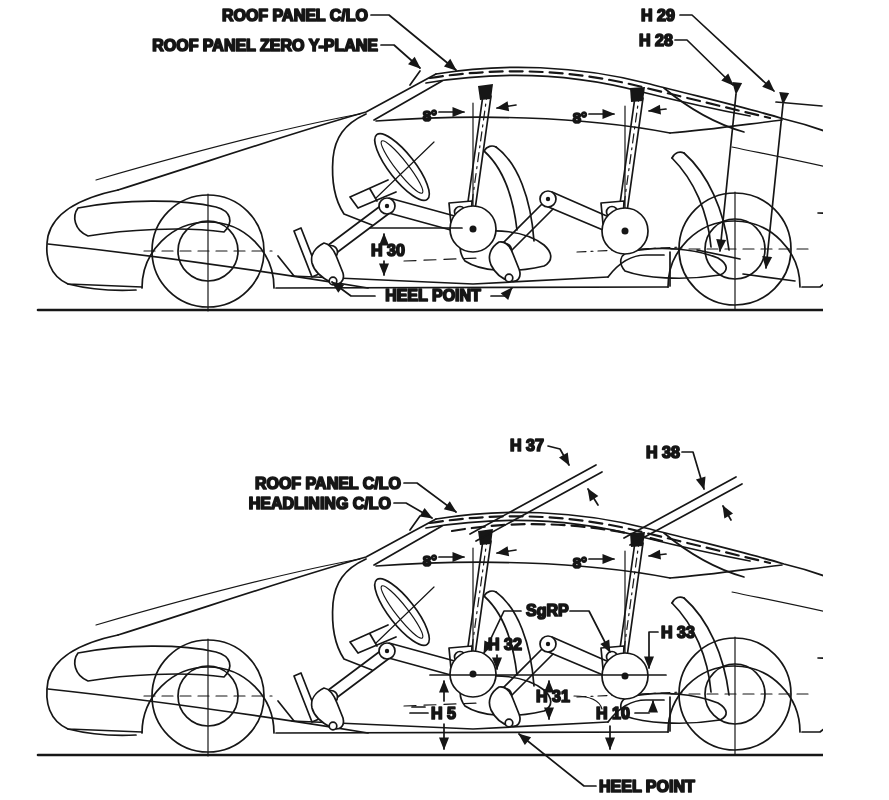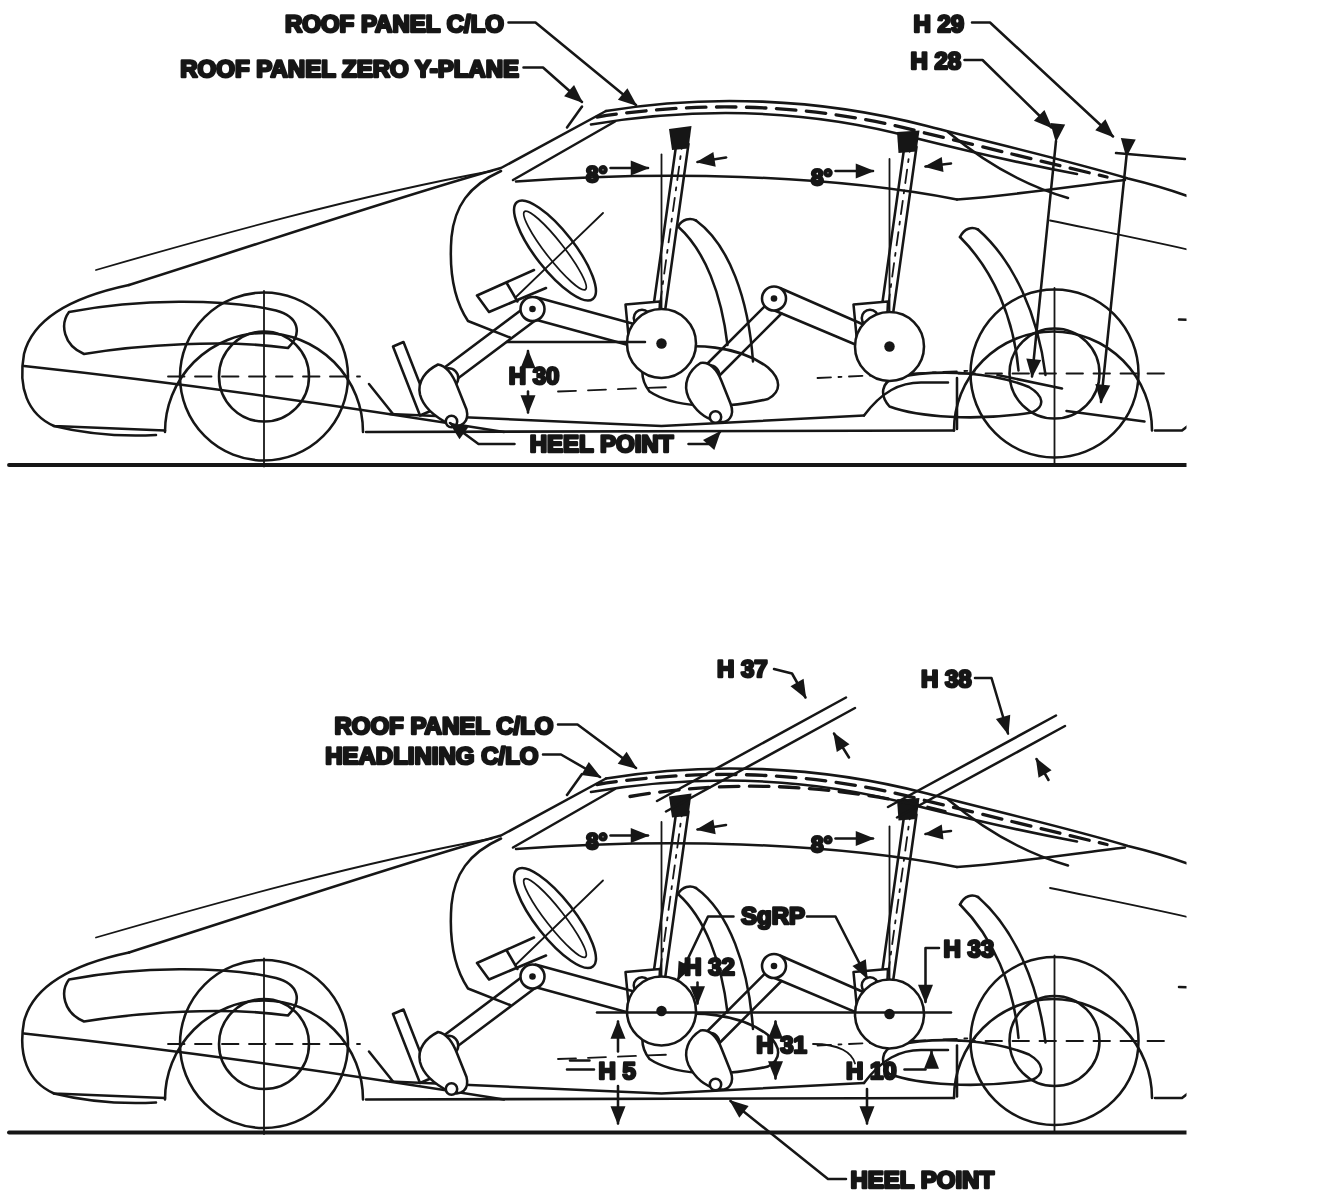--- a/index.html
+++ b/index.html
@@ -1,17 +1,17 @@
 <!DOCTYPE html>
 <html style="--ink: #161616; --paper: #ffffff;"><head>
 <meta charset="utf-8">
 <style>
   :root{ --ink:#161616; --paper:#ffffff; }
   html,body{margin:0;padding:0;background:#fff;}
-  .frame{width:791px;height:800px;position:relative;background:var(--paper);overflow:hidden;}
+  .frame{width:791px;height:800px;position:relative;background:var(--paper);overflow:hidden;margin-left:32px;}
   svg{position:absolute;left:0;top:0;}
   .ln{fill:none;stroke:var(--ink);stroke-width:1.7;stroke-linecap:round;stroke-linejoin:round;}
   .thin{stroke-width:1.2;}
   .thick{stroke-width:2.6;}
   .dash{stroke-dasharray:13 7;stroke-width:2.2;}
   .dashdot{stroke-dasharray:9 5 2 5;stroke-width:1.2;}
   .wfill{fill:var(--paper);}
   .solid{fill:var(--ink);stroke:none;}
   .lbl{font:bold 16px "Liberation Sans",sans-serif;fill:var(--ink);}
   .small{font:bold 15px "Liberation Sans",sans-serif;fill:var(--ink);}

